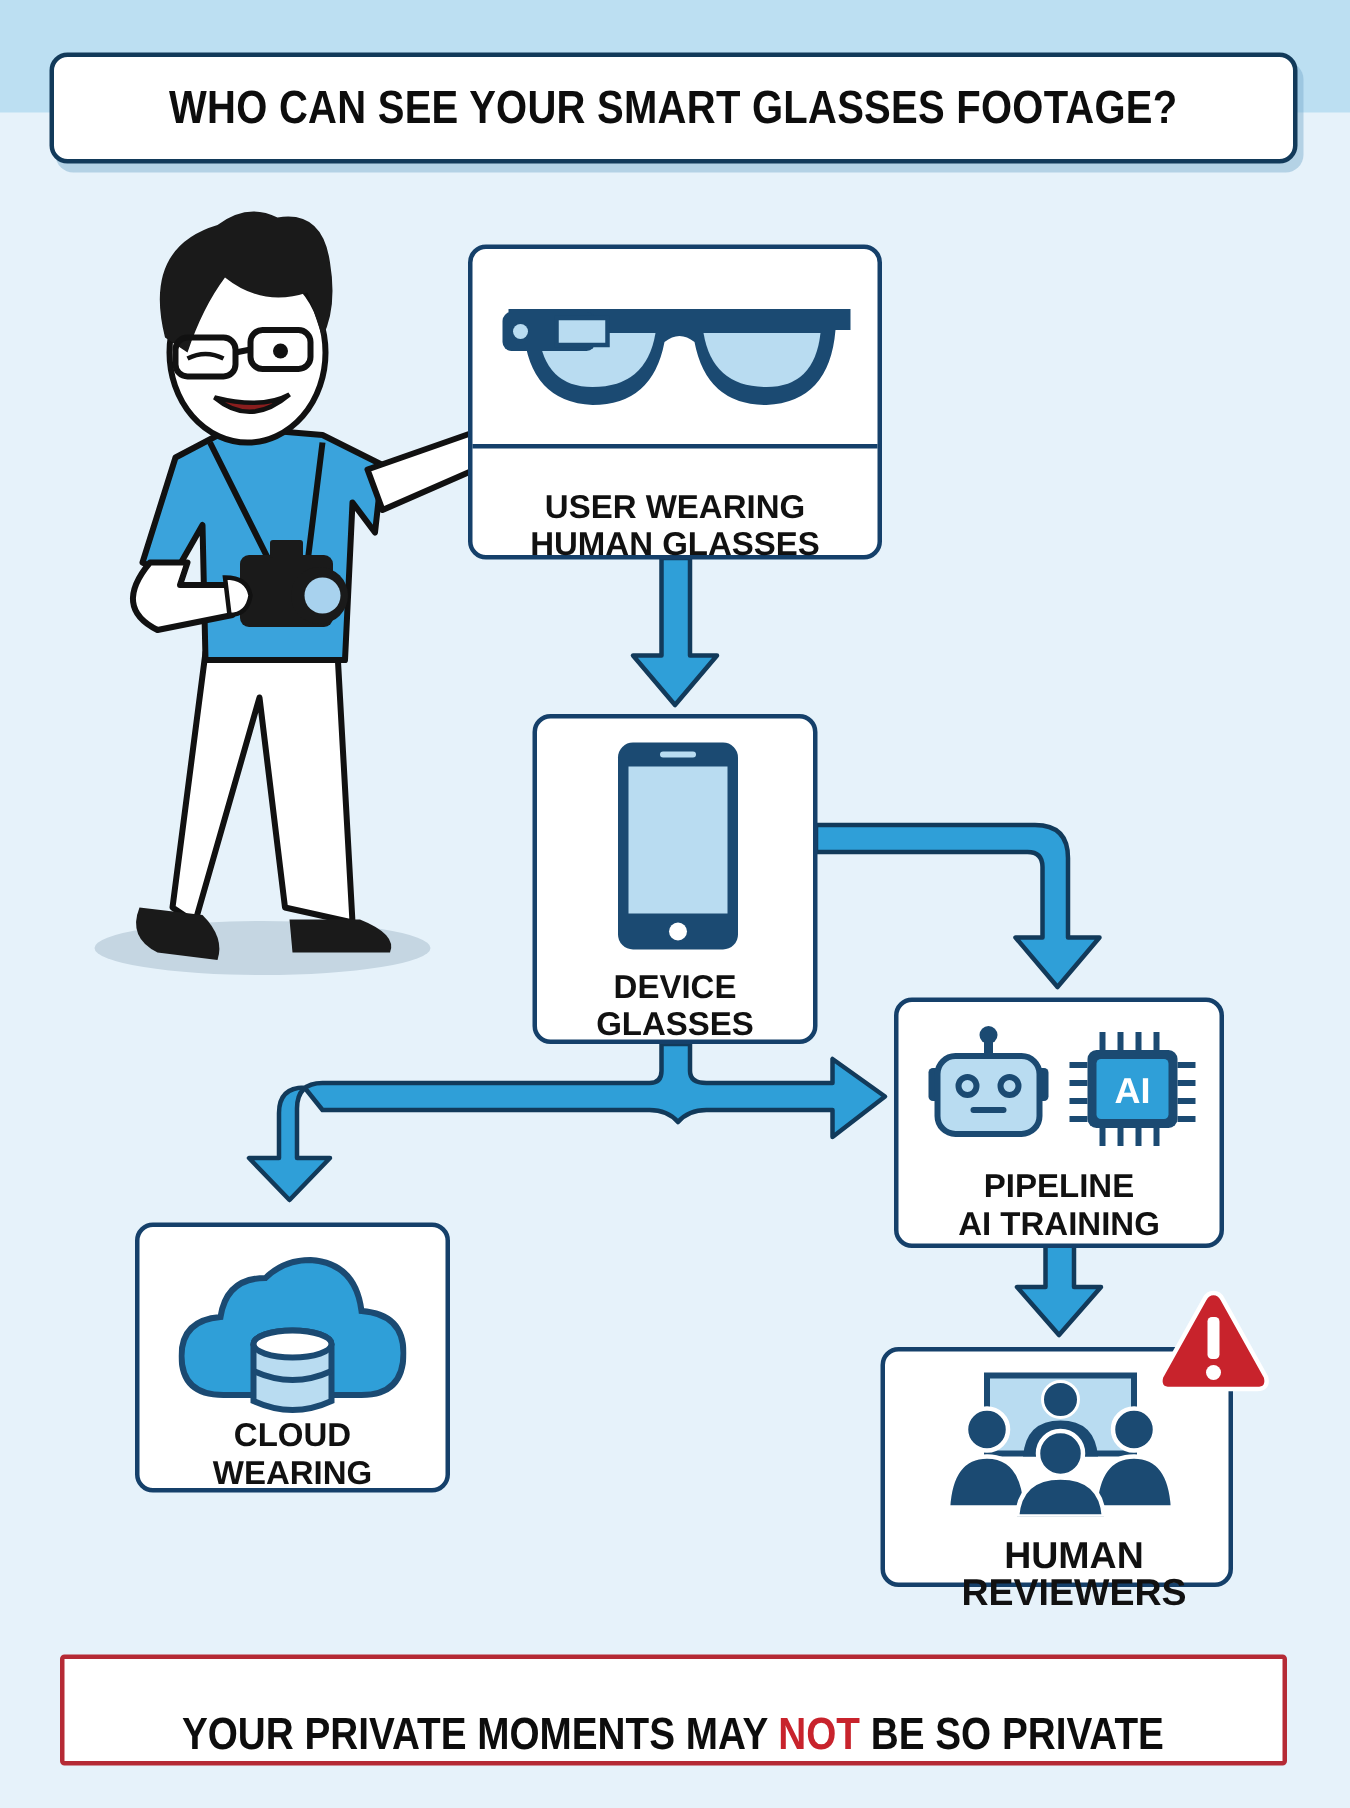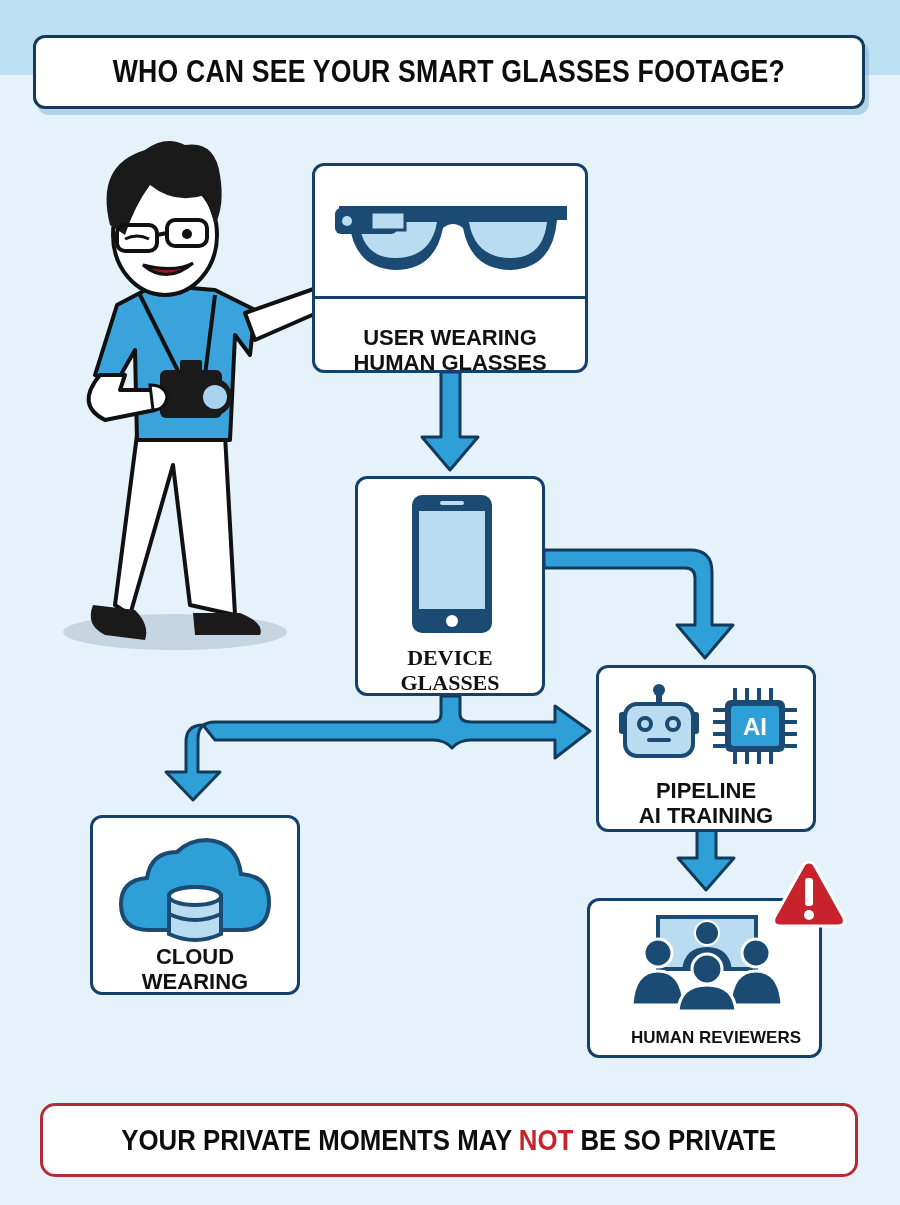--- a/index.html
+++ b/index.html
@@ -24,22 +24,22 @@
     box-sizing: border-box;
   }
   .node-label {
     position: absolute; left: 0; right: 0; text-align: center;
     font-weight: bold; font-size: 22px; line-height: 25px; color: #111;
   }
   .node-label span { display: block; }
   .svg-layer { position: absolute; left: 0; top: 0; }
   .footer-box {
     position: absolute; left: 40px; top: 1103px; width: 818px; height: 74px;
-    background: #ffffff; border: 3px solid #b52a35; border-radius: 15px; box-sizing: border-box;
-    display: flex; align-items: center; justify-content: center;
+    background: #ffffff; border: 3px solid #b52a35; border-radius: 3px; box-sizing: border-box;
+    display: flex; align-items: flex-end; justify-content: center;
   }
   .footer-text {
     font-weight: bold; font-size: 30px; color: #0d0d0d; white-space: nowrap;
     transform: scaleX(0.86);
   }
   .footer-text .hl { color: #c8232c; }
   .icon { position: absolute; }
 </style>
 </head>
 <body>
@@ -113,21 +113,21 @@
   </div>
 </div>
 
 <div class="node" style="left:355px; top:476px; width:190px; height:220px;">
   <svg class="icon" style="left:52px; top:14px;" width="84" height="142" viewBox="0 0 84 142">
     <rect x="2" y="2" width="80" height="138" rx="10" fill="#1b4a72"></rect>
     <rect x="9" y="18" width="66" height="98" fill="#b9dcf1"></rect>
     <rect x="30" y="8" width="24" height="4" rx="2" fill="#b9dcf1"></rect>
     <circle cx="42" cy="128" r="6" fill="#ffffff"></circle>
   </svg>
-  <div class="node-label" style="top:166px;font-family:Liberation Serif, serif;">
+  <div class="node-label" style="top:166px;">
     <span>DEVICE</span>
     <span>GLASSES</span>
   </div>
 </div>
 
 <div class="node" style="left:596px; top:665px; width:220px; height:167px;padding-left:44px;">
   <svg class="icon" style="left:18px; top:14px;" width="84" height="80" viewBox="0 0 84 80">
     <circle cx="42" cy="8" r="6" fill="#1b4a72"></circle>
     <rect x="39" y="10" width="6" height="14" fill="#1b4a72"></rect>
     <rect x="2" y="30" width="8" height="22" rx="3" fill="#1b4a72"></rect>
@@ -174,21 +174,21 @@
     <rect x="26" y="4" width="98" height="52" fill="#b9dcf1" stroke="#1b4a72" stroke-width="4"></rect>
     <circle cx="75" cy="20" r="12" fill="#1b4a72" stroke="#ffffff" stroke-width="2"></circle>
     <path d="M50 58 Q52 34 75 34 Q98 34 100 58 Z" fill="#1b4a72"></path>
     <circle cx="26" cy="40" r="14" fill="#1b4a72" stroke="#ffffff" stroke-width="3"></circle>
     <path d="M0 92 Q2 58 26 58 Q50 58 52 92 Z" fill="#1b4a72" stroke="#ffffff" stroke-width="3"></path>
     <circle cx="124" cy="40" r="14" fill="#1b4a72" stroke="#ffffff" stroke-width="3"></circle>
     <path d="M98 92 Q100 58 124 58 Q148 58 150 92 Z" fill="#1b4a72" stroke="#ffffff" stroke-width="3"></path>
     <circle cx="75" cy="56" r="15" fill="#1b4a72" stroke="#ffffff" stroke-width="3"></circle>
     <path d="M46 98 Q48 72 75 72 Q102 72 104 98 Z" fill="#1b4a72" stroke="#ffffff" stroke-width="3"></path>
   </svg>
-  <div class="node-label" style="top:124px; font-size:17px;padding-left:23px;">
+  <div class="node-label" style="top:124px; font-size:25px;padding-left:23px;">
     <span>HUMAN REVIEWERS</span>
   </div>
 </div>
 
 <svg class="icon" style="left:770px; top:858px;" width="78" height="72" viewBox="0 0 78 72">
   <path d="M39 4 Q43 4 45 8 L74 60 Q76 68 68 68 L10 68 Q2 68 4 60 L33 8 Q35 4 39 4 Z" fill="#c8232c" stroke="#ffffff" stroke-width="3"></path>
   <rect x="35" y="20" width="8" height="28" rx="3" fill="#ffffff"></rect>
   <circle cx="39" cy="57" r="5" fill="#ffffff"></circle>
 </svg>
 

